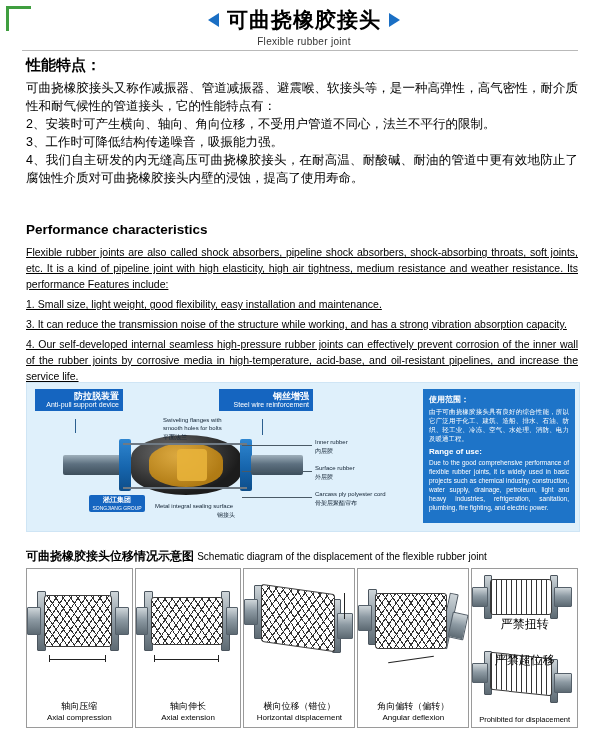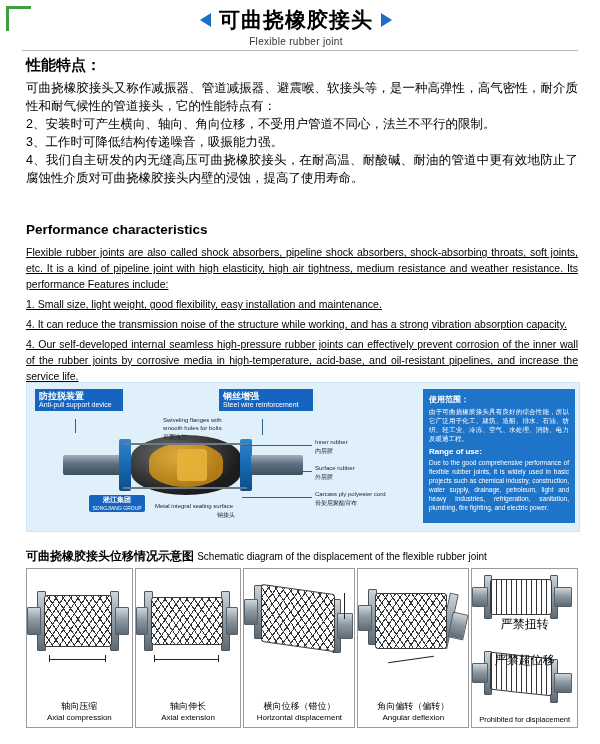--- a/index.html
+++ b/index.html
@@ -8,21 +8,21 @@
     background:#ffffff;
     font-family:"Liberation Sans", sans-serif;
     color:#000;
     position:relative;
     overflow:hidden;
   }
   .page{position:relative;width:600px;height:744px;}
 
   
   .header{
-    position:absolute;left:0;top:6px;width:500px;text-align:center;padding-left:46px;
+    position:absolute;left:8px;top:6px;width:500px;text-align:center;padding-left:46px;
   }
   .header .title-row{
     display:flex;align-items:center;justify-content:center;gap:8px;
   }
   .header .cn-title{
     font-size:21px;font-weight:bold;letter-spacing:1px;color:#000;
   }
   .tri{
     width:0;height:0;border-top:7px solid transparent;border-bottom:7px solid transparent;
   }
@@ -50,21 +50,21 @@
   .en-p{font-size:10.5px;line-height:16px;text-align:justify;margin-bottom:4px;text-decoration:underline;}
 
   
   .fig{
     position:absolute;left:26px;top:382px;width:552px;height:148px;
     background:#dff0fb;border:1px solid #cfe5f5;
   }
   .fig-inner{position:relative;width:100%;height:100%;}
 
   .tag{
-    position:absolute;background:#1565c0;color:#fff;text-align:left;
+    position:absolute;background:#1565c0;color:#fff;text-align:right;
     padding:2px 4px;line-height:1.15;
   }
   .tag .t-cn{font-size:9px;font-weight:bold;display:block;}
   .tag .t-en{font-size:7px;display:block;}
 
   .fig-label{position:absolute;font-size:6px;color:#123;white-space:nowrap;}
 
   .lead{position:absolute;background:#4a5a66;height:1px;}
 
   
@@ -175,21 +175,21 @@
     <div class="cn-p">可曲挠橡胶接头又称作减振器、管道减振器、避震喉、软接头等，是一种高弹性，高气密性，耐介质性和耐气候性的管道接头，它的性能特点有：</div>
     <div class="cn-p">2、安装时可产生横向、轴向、角向位移，不受用户管道不同心，法兰不平行的限制。</div>
     <div class="cn-p">3、工作时可降低结构传递噪音，吸振能力强。</div>
     <div class="cn-p">4、我们自主研发的内无缝高压可曲挠橡胶接头，在耐高温、耐酸碱、耐油的管道中更有效地防止了腐蚀性介质对可曲挠橡胶接头内壁的浸蚀，提高了使用寿命。</div>
   </div>
 
   <div class="en-block">
     <div class="en-h">Performance characteristics</div>
     <div class="en-p">Flexible rubber joints are also called shock absorbers, pipeline shock absorbers, shock-absorbing throats, soft joints, etc. It is a kind of pipeline joint with high elasticity, high air tightness, medium resistance and weather resistance. Its performance Features include:</div>
     <div class="en-p">1. Small size, light weight, good flexibility, easy installation and maintenance.</div>
-    <div class="en-p">4. It can reduce the transmission noise of the structure while working, and has a strong vibration absorption capacity.</div>
+    <div class="en-p">3. It can reduce the transmission noise of the structure while working, and has a strong vibration absorption capacity.</div>
     <div class="en-p">4. Our self-developed internal seamless high-pressure rubber joints can effectively prevent corrosion of the inner wall of the rubber joints by corrosive media in high-temperature, acid-base, and oil-resistant pipelines, and increase the service life.</div>
   </div>
 
   <div class="fig">
     <div class="fig-inner">
 
       <div class="tag" style="left:8px;top:6px;width:80px;">
         <span class="t-cn">防拉脱装置</span>
         <span class="t-en">Anti-pull support device</span>
       </div>

